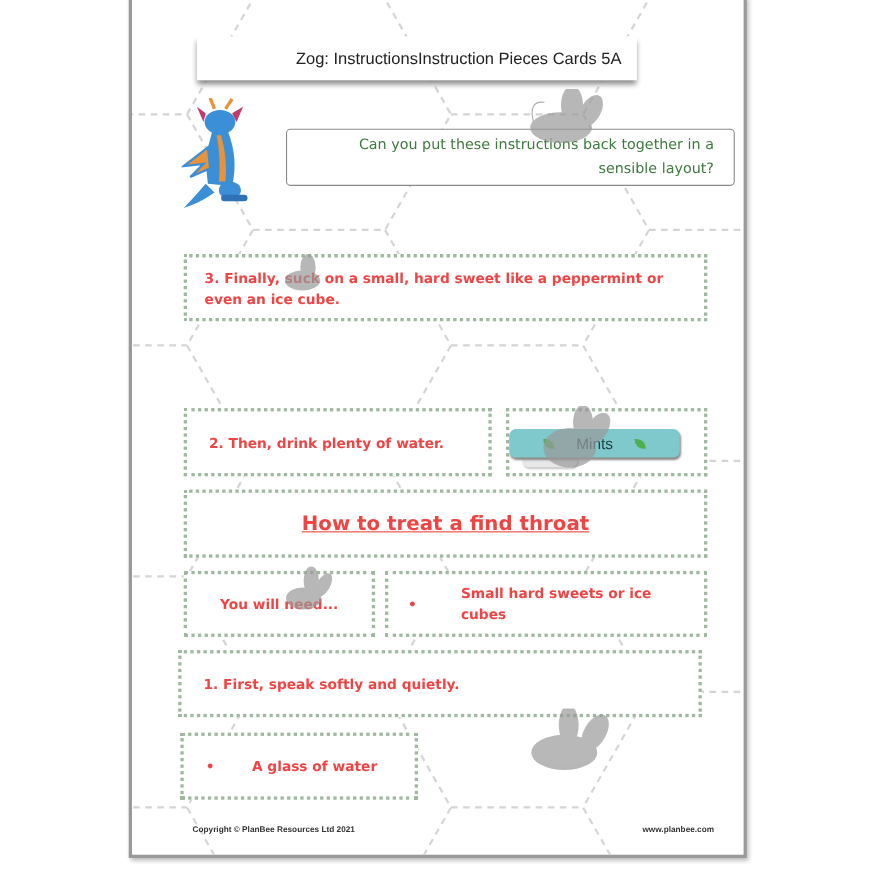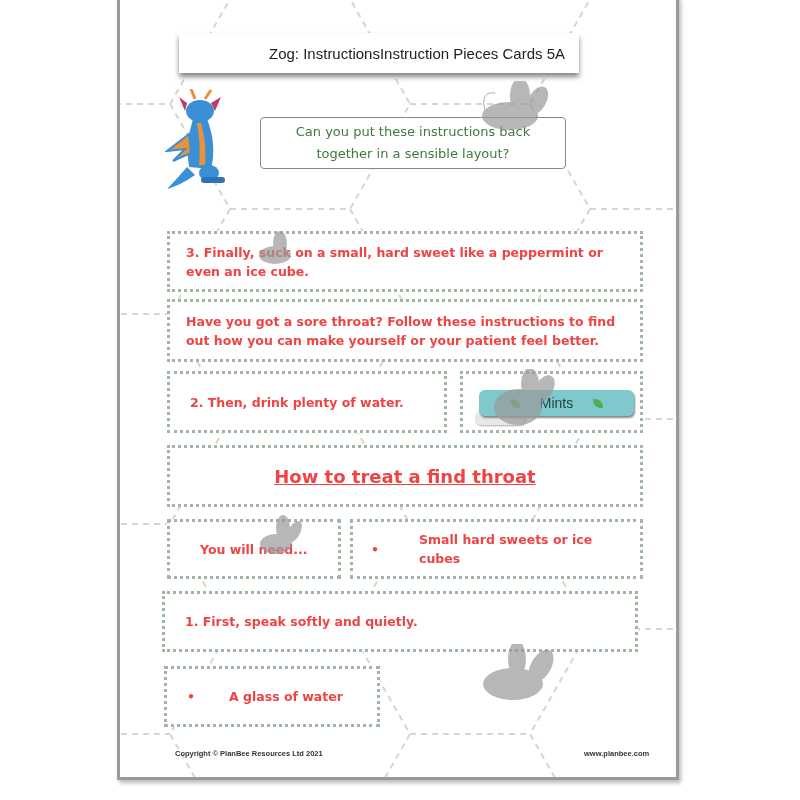--- a/index.html
+++ b/index.html
@@ -3,29 +3,29 @@
 <meta charset="utf-8">
 <style>
   html,body{margin:0;padding:0;background:#fff;}
   body{width:800px;height:800px;position:relative;overflow:hidden;font-family:"DejaVu Sans",sans-serif;}
   .page{position:absolute;left:117px;top:-4px;width:562px;height:784px;background:#fff;
         border:3px solid #9a9a9a;box-shadow:2px 3px 4px #bbb;box-sizing:border-box;overflow:hidden;}
   .bg-svg{position:absolute;left:0;top:0;}
   .header{position:absolute;left:59px;top:34px;width:400px;height:40px;background:#fff;
           box-shadow:0 4px 5px #888;display:flex;justify-content:flex-end;align-items:center;
           padding:0 14px;box-sizing:border-box;font-family:"Liberation Sans",sans-serif;font-size:15px;color:#222;}
-  .bubble{position:absolute;left:140px;top:118px;width:306px;height:52px;border:1.5px solid #8a8a8a;
-          border-radius:4px;background:#fff;color:#3e7a3e;font-size:13px;text-align:center;
+  .bubble{position:absolute;left:140px;top:118px;width:408px;height:52px;border:1.5px solid #8a8a8a;
+          border-radius:4px;background:#fff;color:#3e7a3e;font-size:13px;text-align:right;
           display:flex;align-items:center;justify-content:center;line-height:22px;padding:0 18px;box-sizing:border-box;}
   .bubble-tail{position:absolute;left:122px;top:130px;width:0;height:0;}
   .card{position:absolute;border:3px dotted #9fb89f;box-sizing:border-box;background:#fff;
         display:flex;align-items:center;font-weight:bold;font-size:12.5px;color:#ef4444;line-height:19px;}
   .card span{display:block;}
   .title-card span{font-size:18px;text-decoration:underline;width:100%;text-align:center;}
-  .mints{position:absolute;left:359px;top:391px;width:155px;height:26px;border-radius:6px;
+  .mints{position:absolute;left:343px;top:391px;width:155px;height:26px;border-radius:6px;
          background:#7fc9cc;box-shadow:1px 2px 2px #888;display:flex;align-items:center;justify-content:center;
          font-size:14px;color:#1e3e3e;font-family:"Liberation Sans",sans-serif;gap:16px;}
   .leaf{display:inline-block;width:10px;height:9px;background:#4caf50;border-radius:0 8px 0 8px;margin:0 4px;}
   .footer{position:absolute;top:750px;font-size:7.5px;font-weight:bold;color:#333;font-family:"Liberation Sans",sans-serif;}
   .bee{position:absolute;opacity:0.7;}
 </style>
 </head>
 <body>
 
 <div class="page">
@@ -74,23 +74,20 @@
     <polyline points="20,0 2,13 20,26" fill="#fff" stroke="#8a8a8a" stroke-width="1.5"></polyline>
   </svg>
   <div class="bubble">
     <span>Can you put these instructions back together in a sensible layout?</span>
   </div>
 
   <div class="card" style="left:47px;top:232px;width:476px;height:61px;padding:0 16px;">
     <span>3. Finally, suck on a small, hard sweet like a peppermint or even an ice cube.</span>
   </div>
 
-  <div class="card" style="left:47px;top:300px;width:476px;height:63px;padding:0 16px;">
-    <span>Have you got a sore throat? Follow these instructions to find out how you can make yourself or your patient feel better.</span>
-  </div>
 
   <div class="card" style="left:47px;top:372px;width:280px;height:62px;padding:0 20px;">
     <span>2. Then, drink plenty of water.</span>
   </div>
 
   <div class="card" style="left:340px;top:372px;width:183px;height:62px;">
   </div>
   <div style="position:absolute;left:355px;top:412px;width:50px;height:14px;background:#e8e8e8;border-radius:6px;box-shadow:1px 1px 2px #aaa;"></div>
   <div class="mints">
     <i class="leaf"></i>

